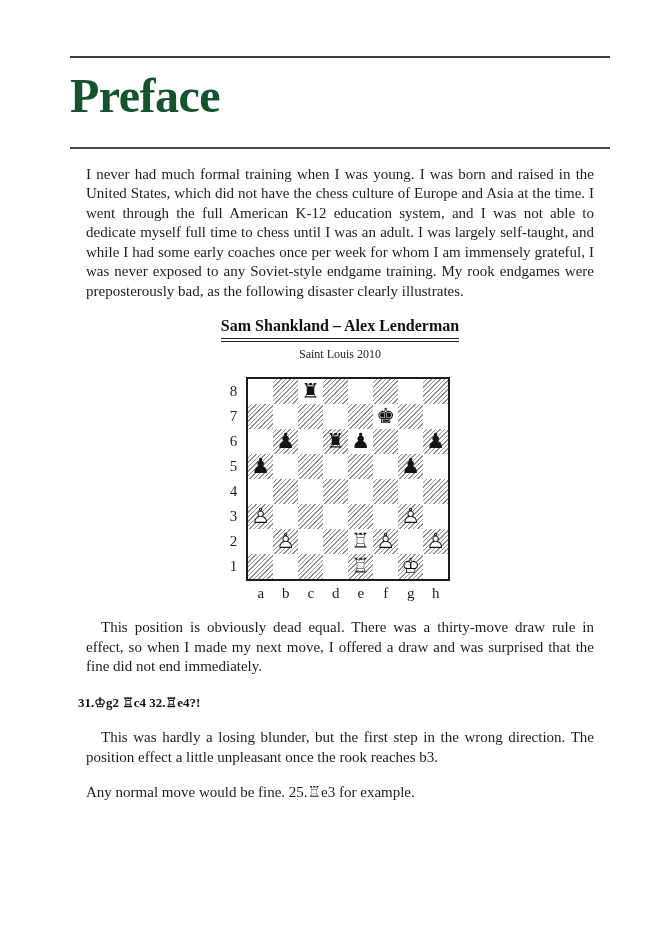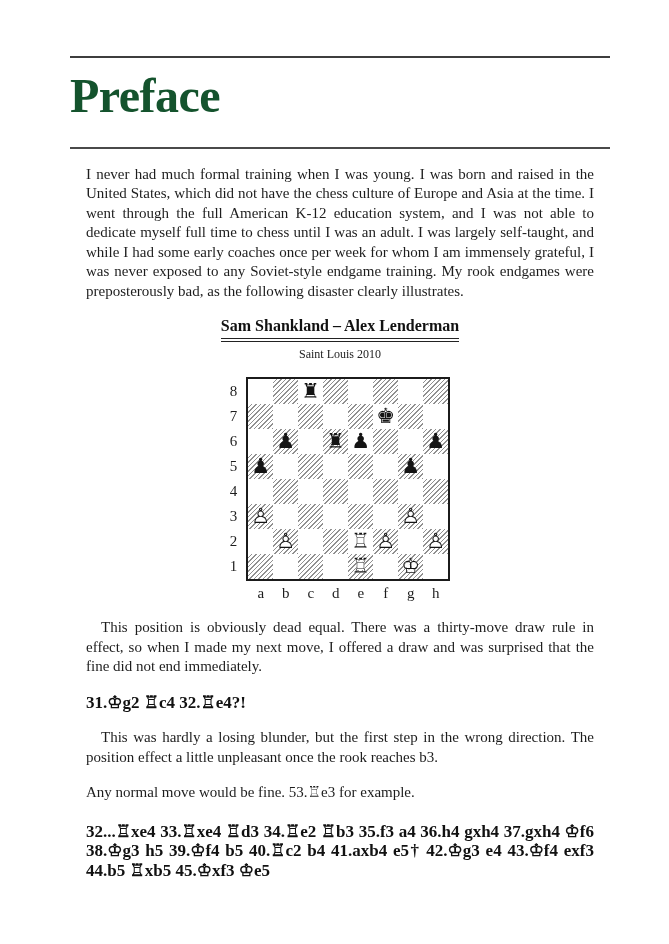--- a/index.html
+++ b/index.html
@@ -90,24 +90,24 @@
     justify-items: center;
     padding-top: 4px;
     margin-left: 2px;
     font-size: 15px;
     color: #1d1d1d;
   }
 
   .after-diagram { margin-top: 9px; }
   .moves {
     font-weight: 700;
-    font-size: 17px;
+    font-size: 13px;
     line-height: 19.5px;
     text-align: justify;
-    margin: 16px;
+    margin: 8px;
     color: #111;
   }
   .moves-1 { margin-top: 15px; }
   .note-2 { margin-top: 19px; }
   .moves-2 { margin-top: 19px; }
 </style>
 </head>
 <body>
 
 <div class="page">
@@ -270,18 +270,17 @@
           <div class="file-label">h</div>
         </div>
     </div>
 
     <p class="body-text indent after-diagram">This position is obviously dead equal. There was a thirty-move draw rule in effect, so when I made my next move, I offered a draw and was surprised that the fine did not end immediately.</p>
 
     <p class="moves moves-1">31.♔g2 ♖c4 32.♖e4?!</p>
 
     <p class="body-text indent">This was hardly a losing blunder, but the first step in the wrong direction. The position effect a little unpleasant once the rook reaches b3.</p>
 
-    <p class="body-text note-2">Any normal move would be fine. 53.♖e3 for example.</p>
-
-    <p class="moves moves-2">32...♖xe4 33.♖xe4 ♖d3 34.♖e2 ♖b3 35.f3 a4 36.h4 gxh4 37.gxh4 ♔f6 38.♔g3 h5 39.♔f4 b5 40.♖c2 b4 41.axb4 e5† 42.♔g3 e4 43.♔f4 exf3 44.b5 ♖xb5 45.♔xf3 ♔e5</p>
+    <p class="body-text note-2">Any normal move would be fine. 25.♖e3 for example.</p>
+
 
   </div>
 </div>
 
 </body></html>

